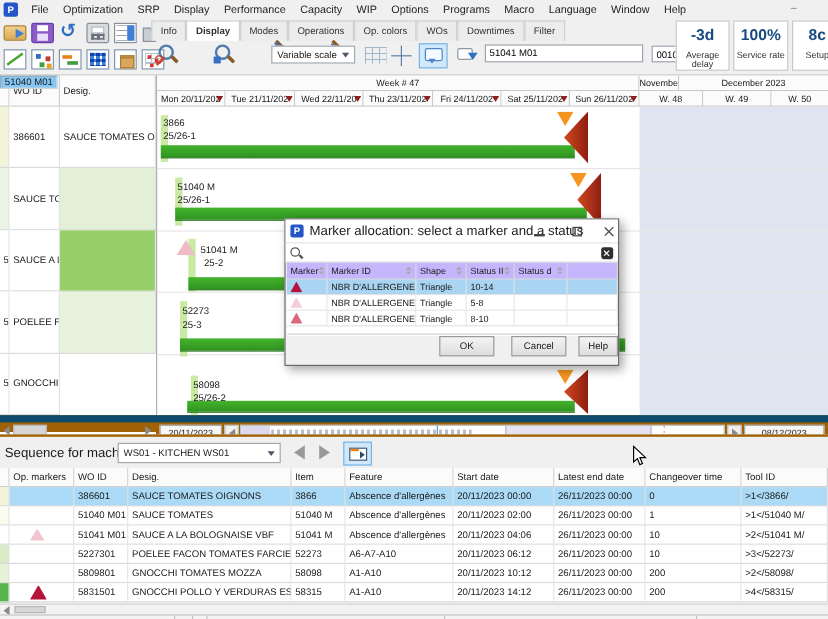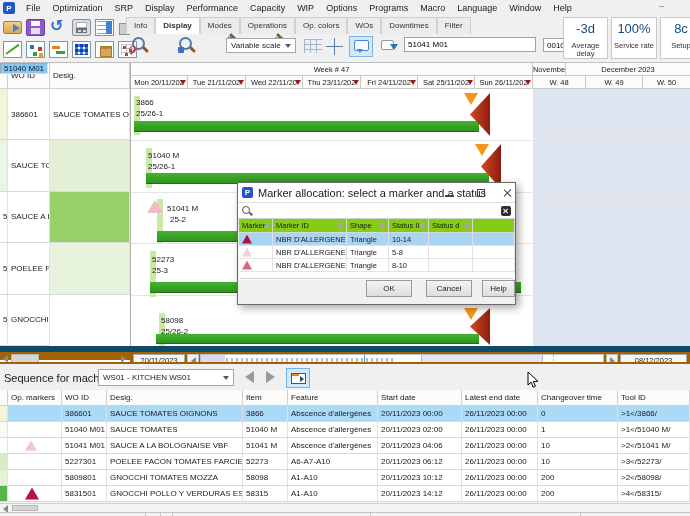--- a/index.html
+++ b/index.html
@@ -74,21 +74,21 @@
   .tbtn{position:absolute;width:24px;height:21px;display:flex;align-items:center;justify-content:center;border:1px solid transparent}
   .tbtn.on{background:#d2e9fb;border-color:#7cb4e4}
   .bub{position:relative;width:15px;height:13px}
   .bub::before{content:"";position:absolute;left:0;top:0;width:13px;height:9px;border:1.5px solid #4a86c8;border-radius:2px;background:#f4faff}
   .bub::after{content:"";position:absolute;left:3px;top:9px;border-left:3px solid transparent;border-right:3px solid transparent;border-top:4px solid #4a86c8}
   .fbub{position:relative;width:17px;height:14px}
   .fbub::before{content:"";position:absolute;left:0;top:0;width:11px;height:8px;border:1.5px solid #8a98a8;border-radius:2px;background:#fff}
   .fbub::after{content:"";position:absolute;left:9px;top:4px;border-left:4px solid transparent;border-right:4px solid transparent;border-top:6px solid #2d6fc2}
 
   .stat{position:absolute;top:17px;height:42px;background:#fff;border:1px solid #c8c8c8;text-align:center}
-  .stat .v{font-size:13px;font-weight:normal;color:#17497e;margin-top:3px}
+  .stat .v{font-size:13px;font-weight:bold;color:#17497e;margin-top:3px}
   .stat .l{font-size:7.5px;line-height:8px;color:#333;margin-top:6px}
 
   
   #gantt{position:absolute;left:0;top:62px;width:690px;height:300px;background:#fff;border-top:1px solid #c0c0c0}
   .lpane{position:absolute;left:0;top:0;width:130px;display:grid;grid-template-columns:8px 42px 80px;grid-template-rows:26px repeat(5,51.4px)}
   .gc{border-right:1px solid #e2e2e2;border-bottom:1px solid #dadada;font-size:8px;display:flex;align-items:center;padding:0 3px;overflow:hidden;white-space:nowrap;background:#fff}
   .gc.hd{background:#fbfbfb;border-color:#cfcfcf}
   .gc.sel{background:#85c6f2}
   .tl-hdr{position:absolute;left:130px;top:0;right:0;height:26px;border-left:1px solid #b0b0b0}
   .hcell{position:absolute;background:#fbfbfb;border-right:1px solid #c9c9c9;border-bottom:1px solid #c9c9c9;
@@ -125,21 +125,21 @@
   .xmark::before{transform:rotate(45deg)}.xmark::after{transform:rotate(-45deg)}
   .dsearch{position:absolute;left:0;top:20px;right:0;height:16px;background:#fff;border-bottom:1px solid #d0d0d0}
   .smag{position:absolute;left:4px;top:3px;width:10px;height:10px}
   .smag::before{content:"";position:absolute;left:0;top:0;width:6px;height:6px;border:1.5px solid #555;border-radius:50%}
   .smag::after{content:"";position:absolute;left:7px;top:7px;width:4px;height:1.5px;background:#555;transform:rotate(45deg)}
   .sclear{position:absolute;right:4px;top:3px;width:10px;height:10px;background:#2f2f2f;border-radius:2px}
   .sclear::before,.sclear::after{content:"";position:absolute;left:4.4px;top:2px;width:1.2px;height:6px;background:#fff}
   .sclear::before{transform:rotate(45deg)}.sclear::after{transform:rotate(-45deg)}
   .dtable{position:absolute;left:1px;top:36px;width:276px;display:grid;grid-template-columns:34px 74px 42px 40px 44px 42px;background:#fff}
   .dc{border-right:1px solid #e3e3e3;border-bottom:1px solid #e3e3e3;font-size:7.5px;height:13px;display:flex;align-items:center;padding:0 3px;overflow:hidden;white-space:nowrap;background:#fff}
-  .dc.hd{background:#84cc16;height:14px;border-color:#d8d8d8}
+  .dc.hd{background:#c4b5fd;height:14px;border-color:#d8d8d8}
   .dc.selr{background:#a9d5f3}
   .sort{display:inline-flex;flex-direction:column;gap:1px;margin-left:auto}
   .sort i{width:5px;height:3px;background:#a8a8a8;display:block}
   .sort i.u{clip-path:polygon(50% 0,100% 100%,0 100%)}
   .sort i.d{clip-path:polygon(0 0,100% 0,50% 100%)}
   .dmk{width:10px;height:9px;clip-path:polygon(50% 0,100% 100%,0 100%)}
   .groove{position:absolute;left:2px;right:2px;top:95px;height:2px;border-top:1px solid #cfcfcf;border-bottom:1px solid #fff}
   .dbtn{position:absolute;top:97px;height:17px;background:linear-gradient(#f4f4f4,#dddddd);border:1px solid #999;
         font-size:8px;display:flex;align-items:center;justify-content:center}
   .dwhite{position:absolute;left:1px;top:75px;width:276px;height:20px;background:#fff}

